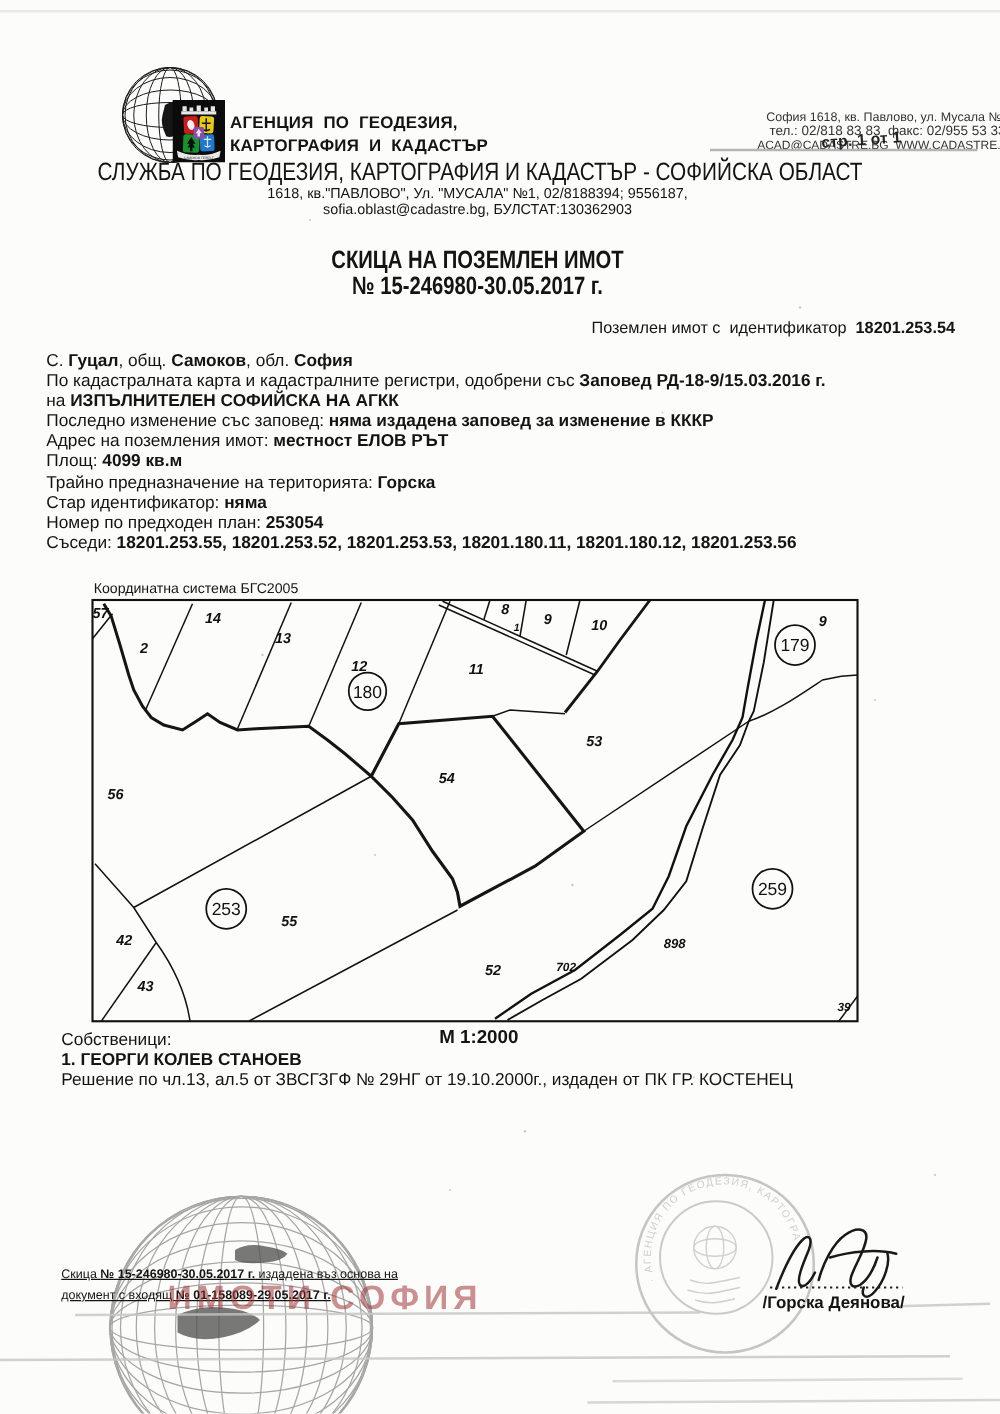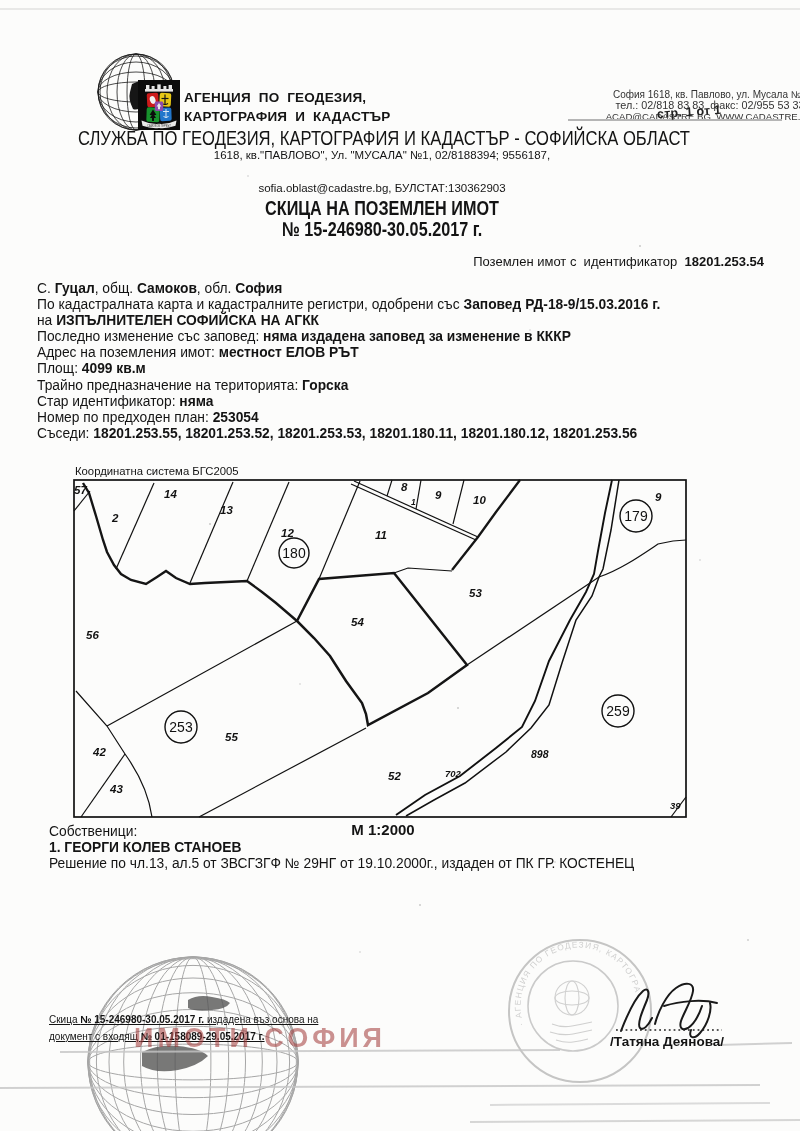--- a/index.html
+++ b/index.html
@@ -201,21 +201,21 @@
   <div style="font-size:9.6px;">ACAD@CADASTRE.BG&nbsp;&nbsp;WWW.CADASTRE.BG</div>
 </div>
 
 <div class="abs" style="left:568px;top:119px;width:214px;height:1.5px;background:#b5b5b5;z-index:2;"></div>
 
 <div class="abs" style="left:657px;top:105px;font-size:12.5px;font-weight:bold;color:#222;transform:rotate(-4deg);letter-spacing:0.2px;z-index:3;">стр. 1 от 1</div>
 
 <div class="abs" style="left:0;top:127px;width:768px;text-align:center;font-size:20px;transform:scaleX(0.831);transform-origin:384px 0;white-space:nowrap;z-index:2;">СЛУЖБА ПО ГЕОДЕЗИЯ, КАРТОГРАФИЯ И КАДАСТЪР - СОФИЙСКА ОБЛАСТ</div>
 
 <div class="abs" style="left:0;top:149px;width:764px;text-align:center;font-size:11.5px;z-index:2;">1618, кв."ПАВЛОВО", Ул. "МУСАЛА" №1, 02/8188394; 9556187,</div>
-<div class="abs" style="left:0;top:162px;width:764px;text-align:center;font-size:11.5px;z-index:2;margin-top:20px;">sofia.oblast@cadastre.bg, БУЛСТАТ:130362903</div>
+<div class="abs" style="left:0;top:162px;width:764px;text-align:center;font-size:11.5px;z-index:2;">sofia.oblast@cadastre.bg, БУЛСТАТ:130362903</div>
 
 <div class="abs" style="left:0;top:198px;width:764px;text-align:center;font-size:20px;font-weight:bold;line-height:20.5px;transform:scaleX(0.81);transform-origin:382px 0;z-index:2;">СКИЦА НА ПОЗЕМЛЕН ИМОТ<br>№ 15-246980-30.05.2017 г.</div>
 
 <div class="abs" style="left:0;top:254px;width:764px;text-align:right;font-size:13px;z-index:2;">Поземлен имот с&nbsp; идентификатор&nbsp; <b>18201.253.54</b></div>
 
 <div class="abs" style="left:37px;top:281px;width:740px;font-size:13.8px;line-height:16.1px;z-index:2;">
   <div>С. <b>Гуцал</b>, общ. <b>Самоков</b>, обл. <b>София</b></div>
   <div>По кадастралната карта и кадастралните регистри, одобрени със <b>Заповед РД-18-9/15.03.2016 г.</b></div>
   <div>на <b>ИЗПЪЛНИТЕЛЕН СОФИЙСКА НА АГКК</b></div>
   <div>Последно изменение със заповед: <b>няма издадена заповед за изменение в КККР</b></div>
@@ -237,21 +237,21 @@
   <div>Решение по чл.13, ал.5 от ЗВСГЗГФ № 29НГ от 19.10.2000г., издаден от ПК ГР. КОСТЕНЕЦ</div>
 </div>
 
 <div class="abs" style="left:49px;top:1012px;width:560px;font-size:10px;line-height:16.8px;z-index:2;text-decoration:underline;">
   <div>Скица <b>№ 15-246980-30.05.2017 г.</b> издадена въз основа на</div>
   <div>документ с входящ <b>№ 01-158089-29.05.2017 г.</b></div>
 </div>
 
 <div class="abs" style="left:134px;top:1023px;font-size:27px;font-weight:bold;letter-spacing:4px;color:rgba(160,55,55,0.55);z-index:3;">ИМОТИ СОФИЯ</div>
 
-<div class="abs" style="left:610px;top:1034px;font-size:13.5px;font-weight:bold;z-index:2;">/Татяна Деянова/</div>
+<div class="abs" style="left:610px;top:1034px;font-size:13.5px;font-weight:bold;z-index:2;">/Горска Деянова/</div>
 
 <svg class="abs" style="left:138px;top:80px;z-index:4;" width="42" height="50" viewBox="0 0 42 50">
   <rect x="0" y="0" width="42" height="50" fill="#0b0b0b"></rect>
 
   <g fill="#e6e6e6">
     <rect x="7" y="9" width="28" height="2.6"></rect>
     <rect x="8" y="5" width="3.4" height="4"></rect>
     <rect x="13.6" y="6" width="3" height="3"></rect>
     <rect x="19.3" y="4.4" width="3.4" height="4.6"></rect>
     <rect x="25.4" y="6" width="3" height="3"></rect>

